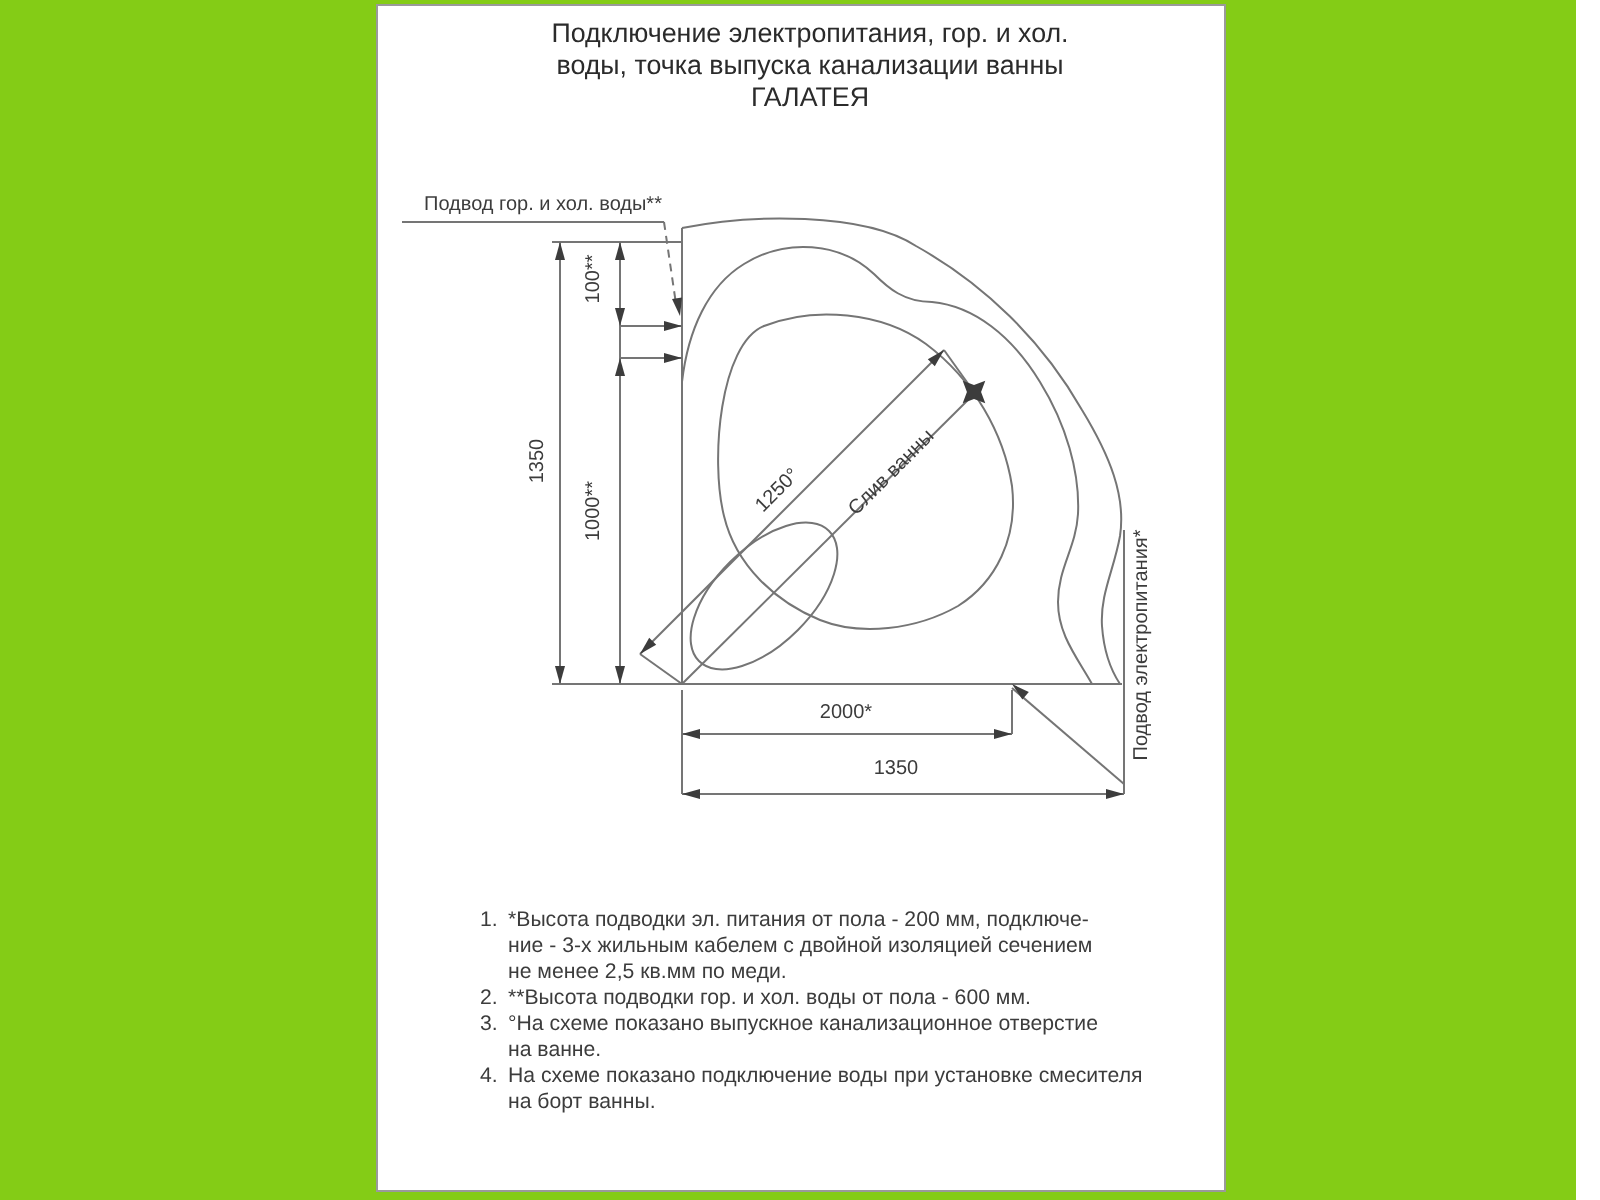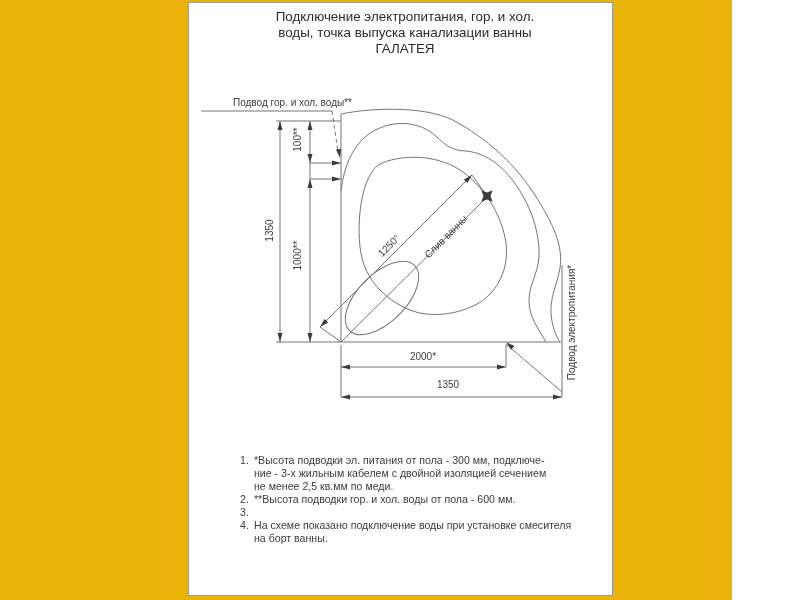--- a/index.html
+++ b/index.html
@@ -1,16 +1,16 @@
 <!DOCTYPE html>
 <html><head>
 <meta charset="utf-8">
 <style>
   html,body{margin:0;padding:0;background:#fff;}
-  .stage{position:relative;width:732px;height:600px;background:#eab308;overflow:hidden;
+  .stage{position:relative;width:788px;height:600px;background:#84cc16;overflow:hidden;
          font-family:"Liberation Sans", sans-serif;color:#3c3c3c;text-decoration:underline;}
   .frame{position:absolute;left:188px;top:2px;width:423px;height:592px;
          border:1px solid #9a9a9a;background:#fff;}
   .abs{position:absolute;}
   .title{left:250px;top:9px;width:310px;text-align:center;font-size:13.4px;
          line-height:16px;color:#2b2b2b;white-space:pre-line;}
   .lbl{font-size:10px;color:#3c3c3c;white-space:nowrap;}
   .rot90{transform:rotate(-90deg);transform-origin:center;text-align:center;}
   .rot45{transform:rotate(-45deg);transform-origin:center;text-align:center;}
   .dimh{text-align:center;}
@@ -84,51 +84,53 @@
       <polygon points="320,327 328.1,322.4 324.6,318.9"></polygon>
 
       <polygon points="506,342 514.4,346 511.2,349.8"></polygon>
     </g>
   </svg>
 
   <div class="abs title">Подключение электропитания, гор. и хол.
 воды, точка выпуска канализации ванны
 ГАЛАТЕЯ</div>
 
-  <div class="abs lbl" style="left:217px;top:97px;padding-left:16px;">Подвод гор. и хол. воды**</div>
+  <div class="abs lbl" style="left:196px;top:97px;padding-left:16px;">Подвод гор. и хол. воды**</div>
 
   <div class="abs lbl rot90" style="left:249px;top:225px;width:40px;">1350</div>
 
   <div class="abs lbl rot90" style="left:275px;top:134px;width:44px;">100**</div>
 
   <div class="abs lbl rot90" style="left:273px;top:250px;width:48px;">1000**</div>
 
   <div class="abs lbl rot45" style="left:367px;top:240px;width:44px;">1250°</div>
 
   <div class="abs lbl rot45" style="left:410px;top:231px;width:72px;">Слив ванны</div>
 
   <div class="abs lbl rot90" style="left:506px;top:317px;width:130px;">Подвод электропитания*</div>
 
   <div class="abs lbl dimh" style="left:399px;top:351px;width:48px;">2000*</div>
 
   <div class="abs lbl dimh" style="left:424px;top:379px;width:48px;">1350</div>
 
   <div class="abs notes">
     <div class="note">
       <span class="num">1.</span>
-      <span class="txt">*Высота подводки эл. питания от пола - 300 мм, подключе-
+      <span class="txt">*Высота подводки эл. питания от пола - 200 мм, подключе-
 ние - 3-х жильным кабелем с двойной изоляцией сечением
 не менее 2,5 кв.мм по меди.</span>
     </div>
     <div class="note">
       <span class="num">2.</span>
       <span class="txt">**Высота подводки гор. и хол. воды от пола - 600 мм.</span>
     </div>
     <div class="note">
       <span class="num">3.</span>
+      <span class="txt">°На схеме показано выпускное канализационное отверстие
+на ванне.</span>
     </div>
     <div class="note">
       <span class="num">4.</span>
       <span class="txt">На схеме показано подключение воды при установке смесителя
 на борт ванны.</span>
     </div>
   </div>
 </div>
 
 </body></html>

